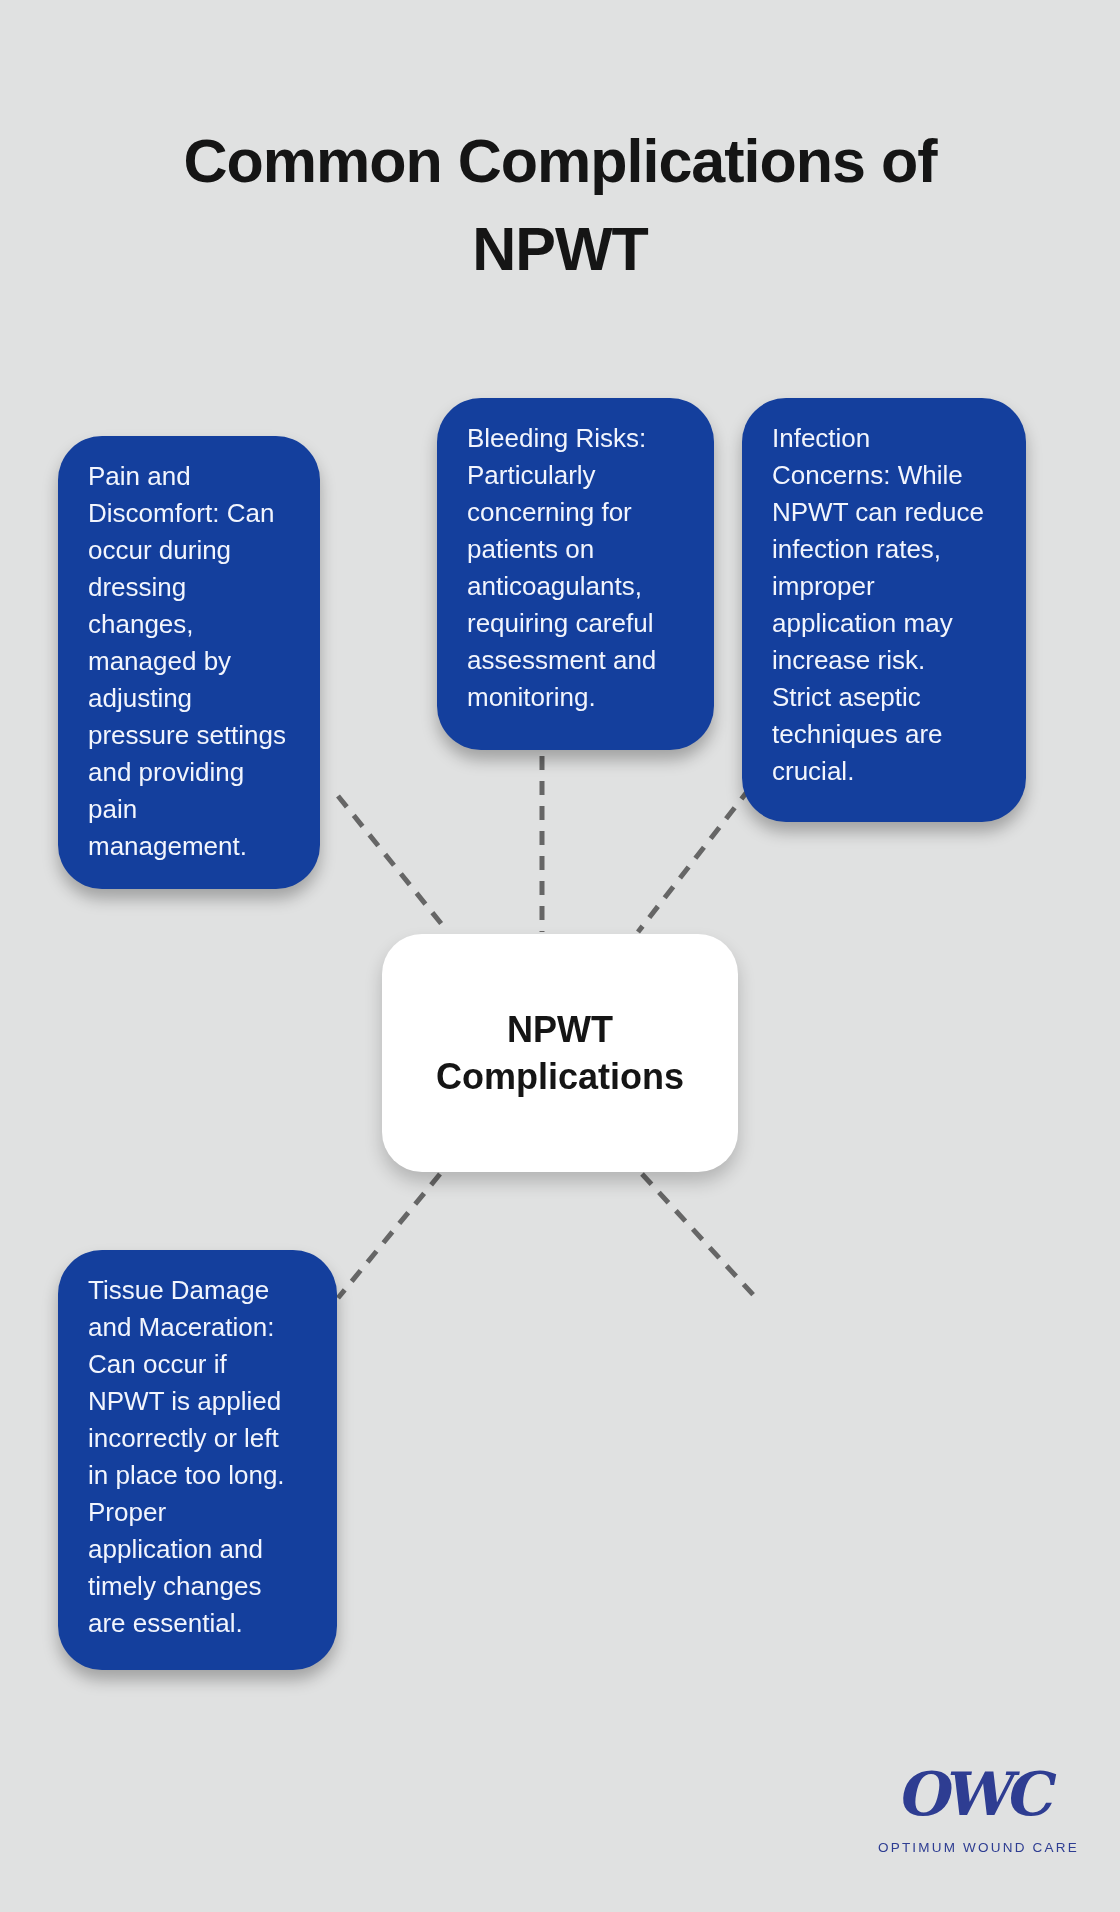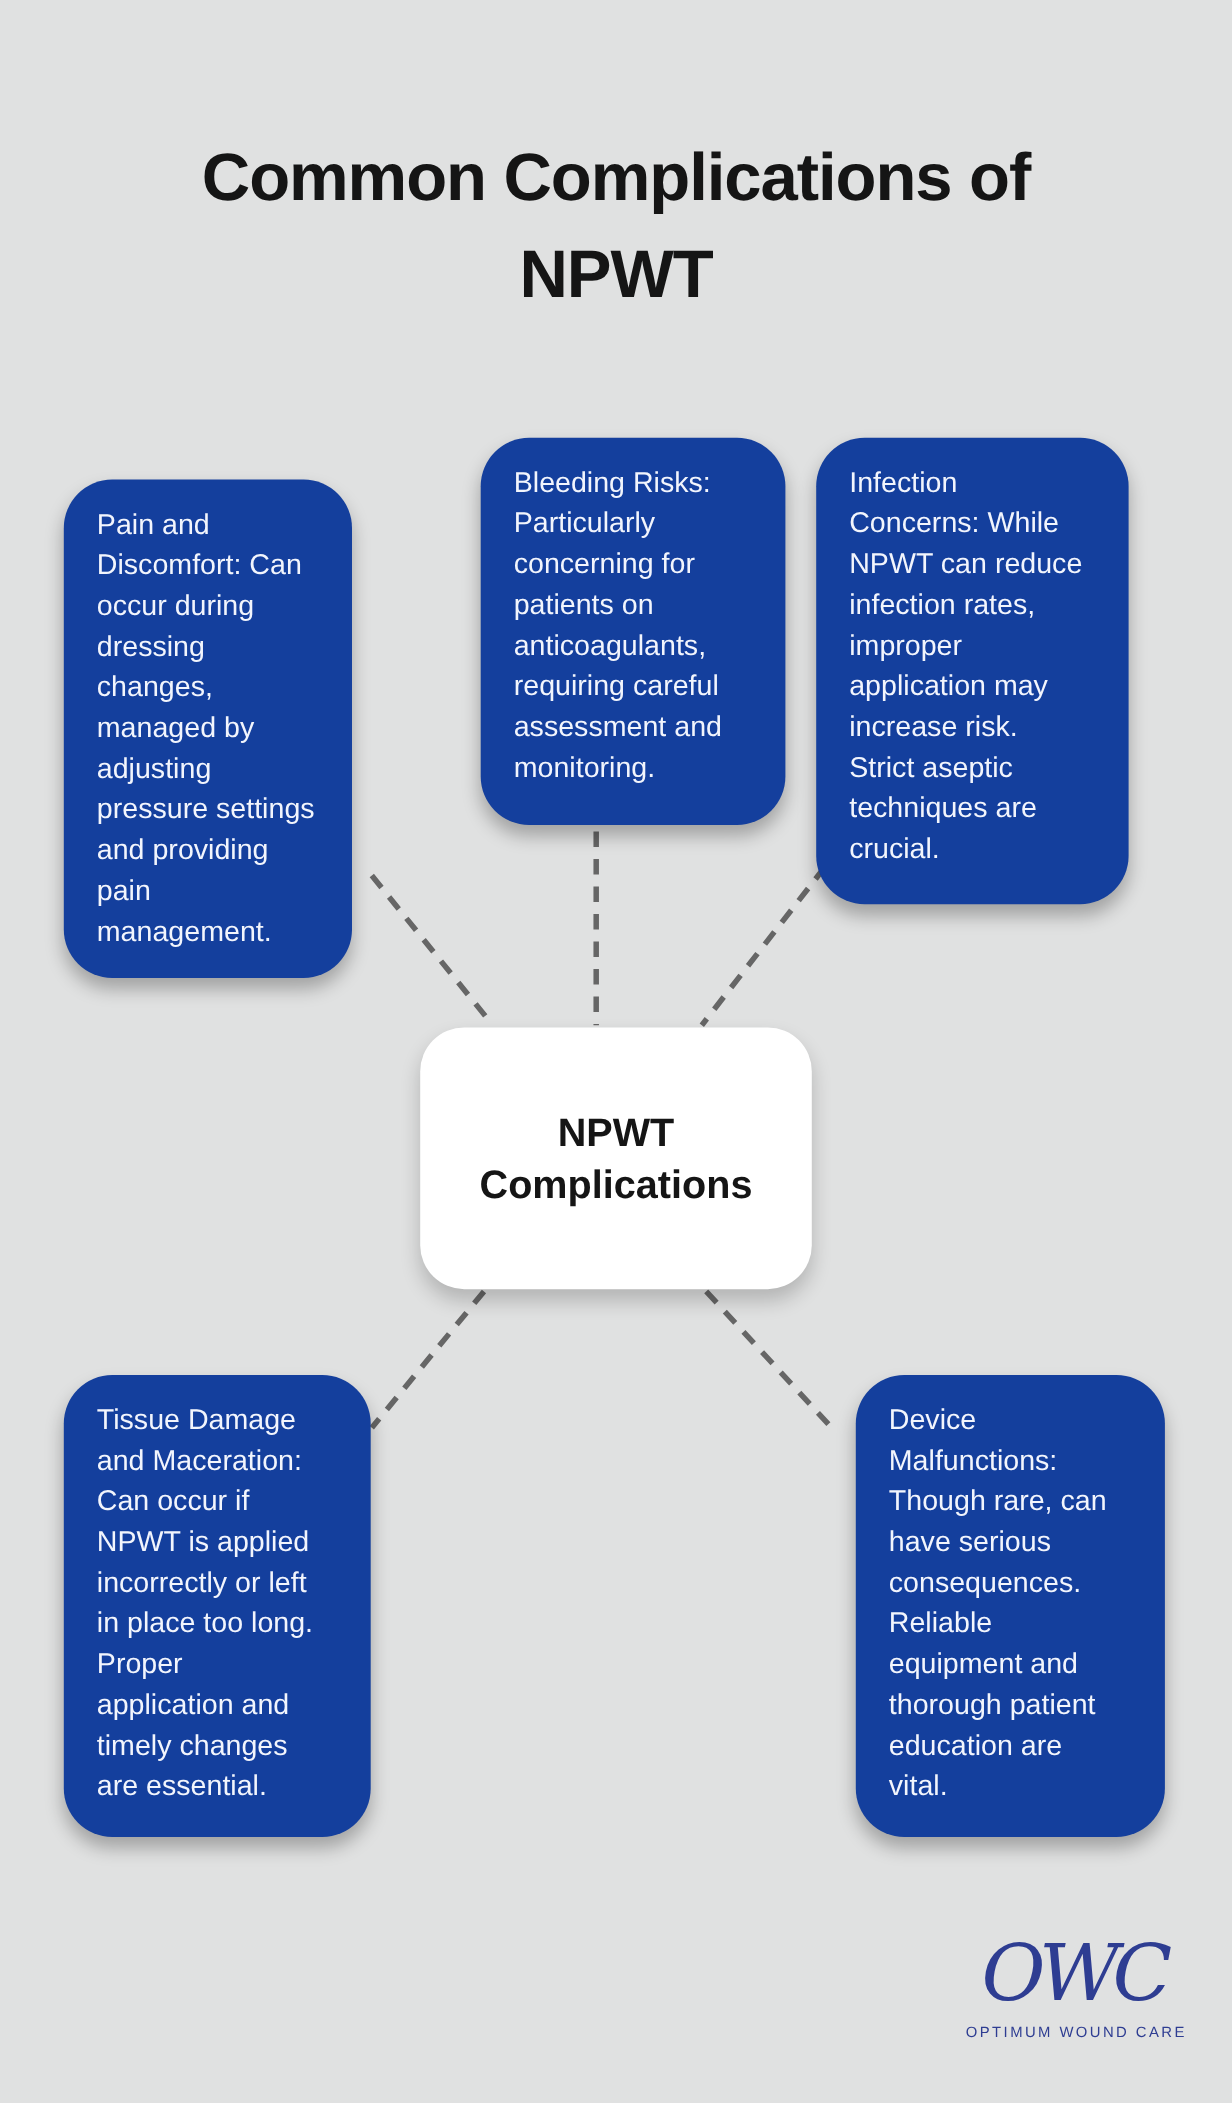--- a/index.html
+++ b/index.html
@@ -74,22 +74,22 @@
   }
   .logo{
     position:absolute;
     left:878px;top:1752px;width:196px;
     text-align:center;
     z-index:1;
   }
   .logo-script{
     font-family:"DejaVu Serif", serif;
     font-style:italic;
-    font-weight:400;
-    font-size:71px;
+    font-weight:700;
+    font-size:60px;
     line-height:84px;
     letter-spacing:-6px;
     color:var(--logo-blue,#2e3d92);
     display:block;
   }
   .logo-caption{
     display:block;
     margin-top:4px;
     font-size:13.5px;
     font-weight:400;
@@ -163,31 +163,19 @@
 Can occur if
 NPWT is applied
 incorrectly or left
 in place too long.
 Proper
 application and
 timely changes
 are essential.</div>
   </div>
 
-  <div class="card card-device">
-    <div class="card-text">Device
-Malfunctions:
-Though rare, can
-have serious
-consequences.
-Reliable
-equipment and
-thorough patient
-education are
-vital.</div>
-  </div>
 
   <div class="logo">
     <span class="logo-script">OWC</span>
     <span class="logo-caption">OPTIMUM WOUND CARE</span>
   </div>
 
 </div>
 
 </body></html>

